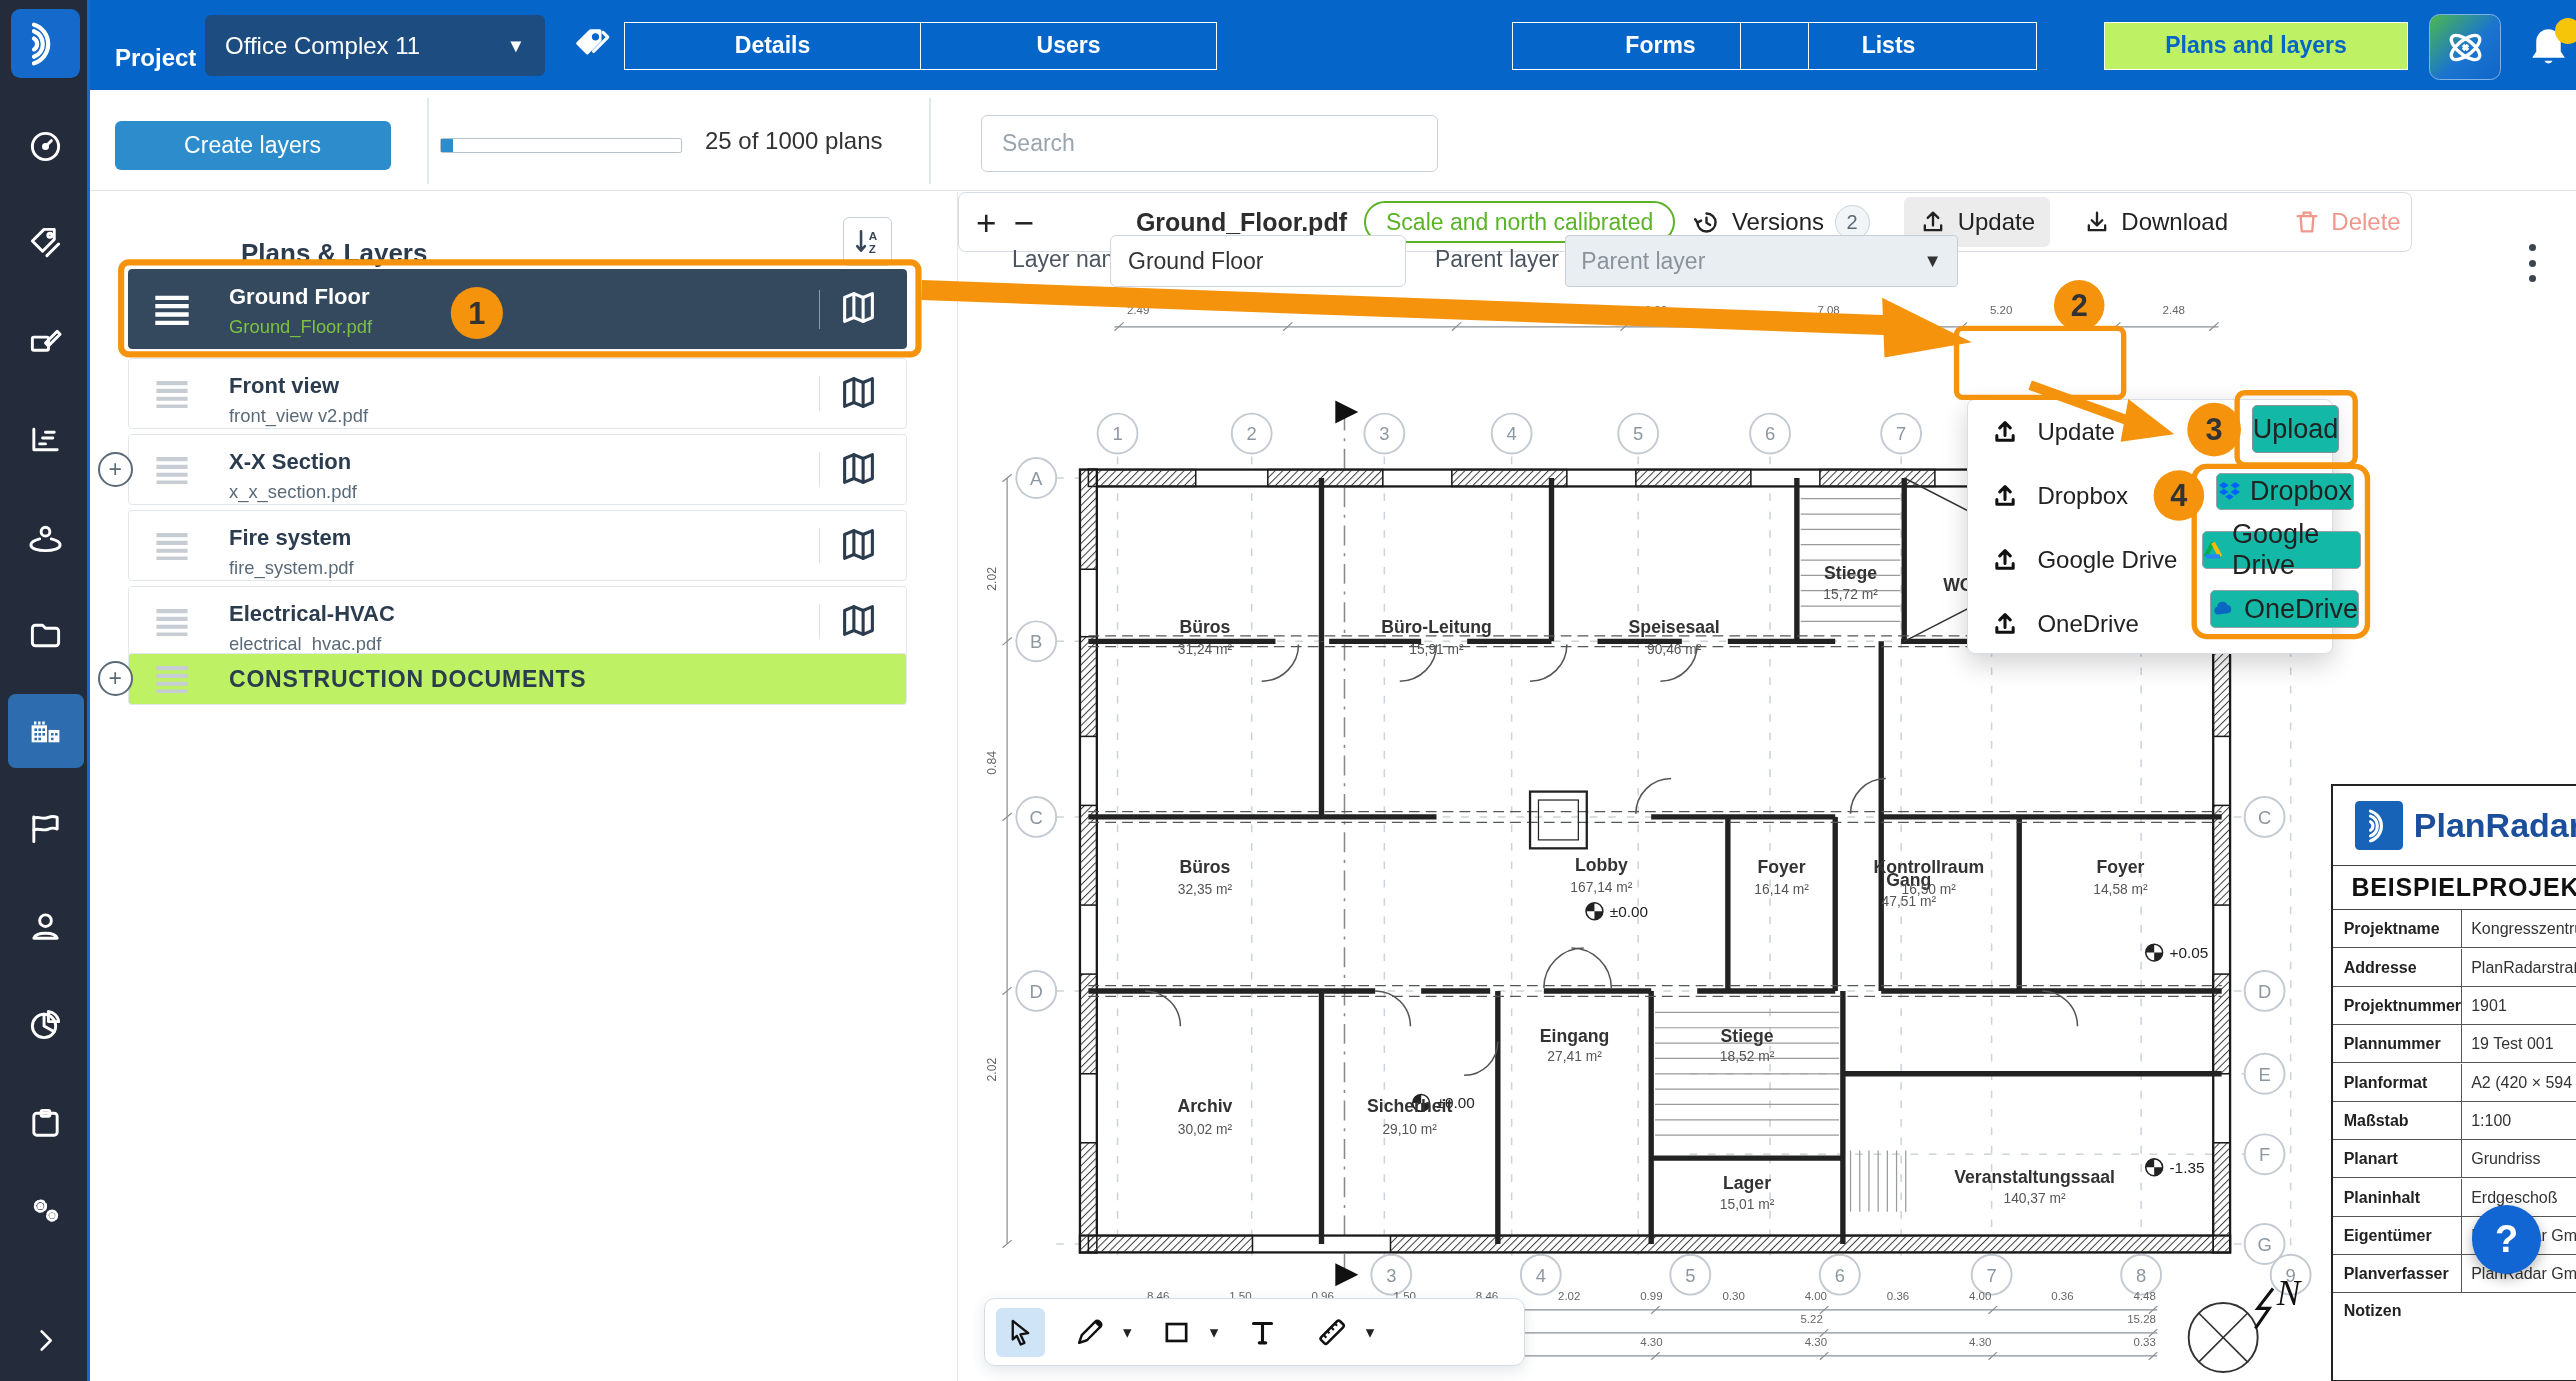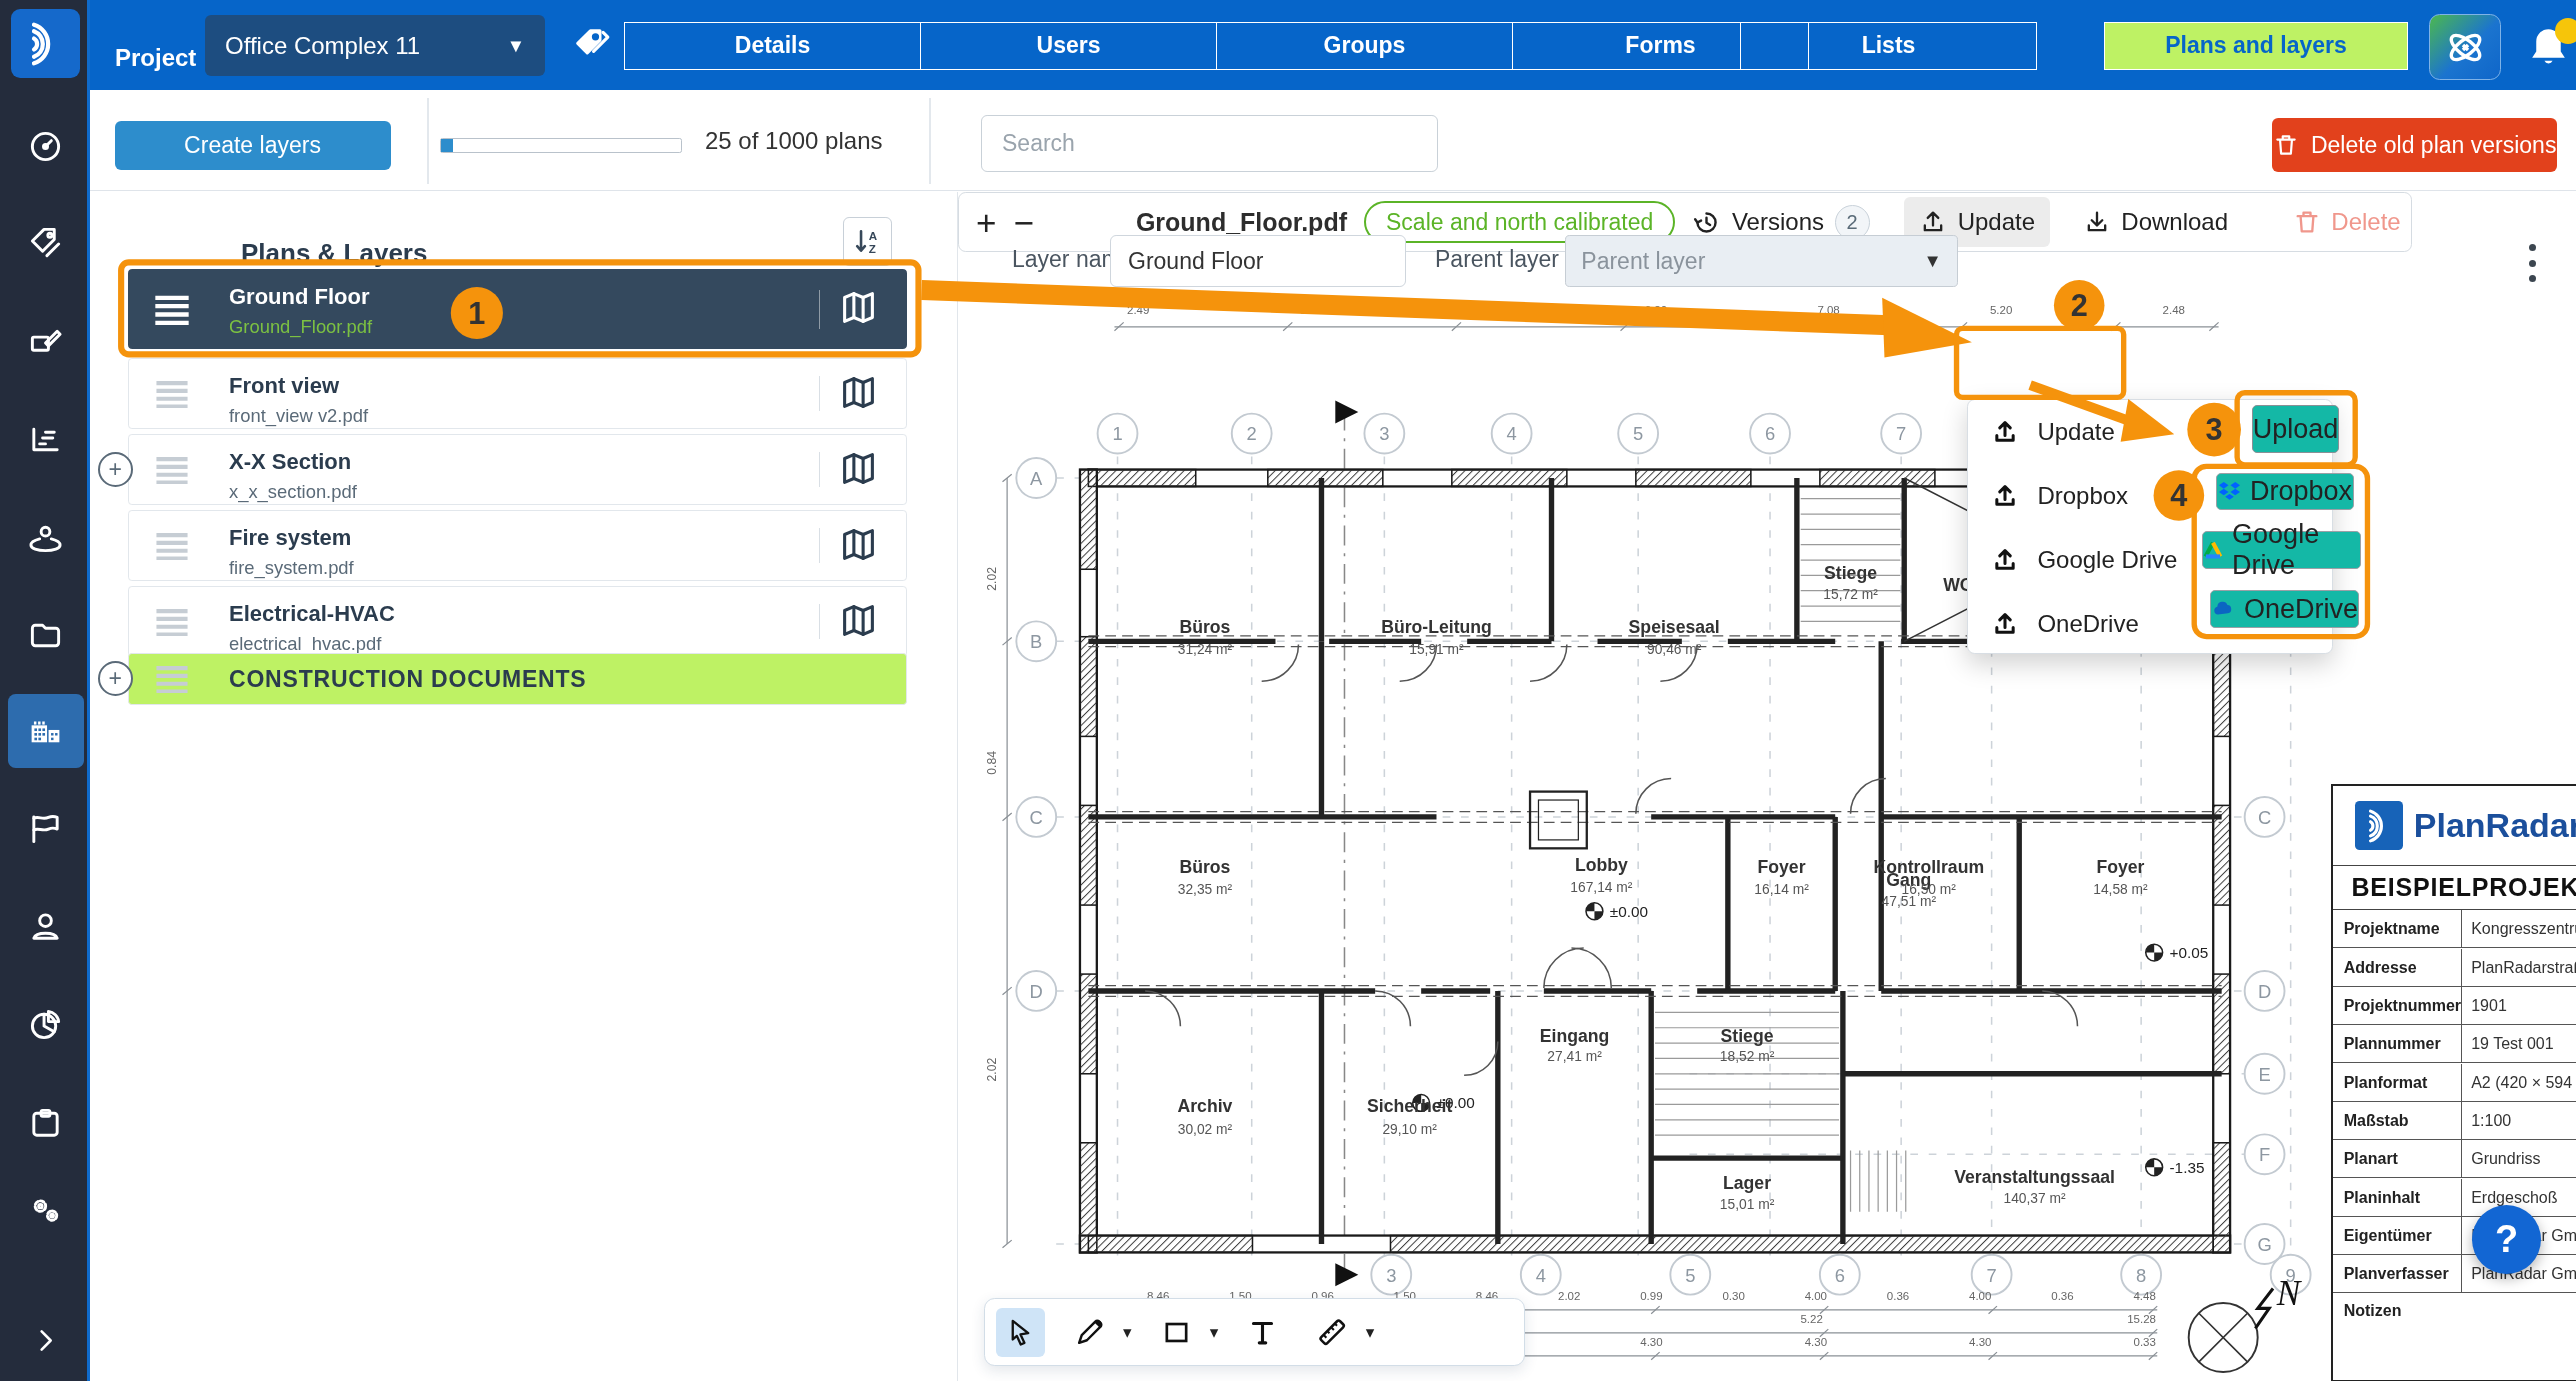--- a/index.html
+++ b/index.html
@@ -220,23 +220,20 @@
         <circle cx="14.2" cy="6.8" r="1.3" fill="#0665c9" stroke="#0665c9"></circle>
         <path d="M19 4l3 3-9 9" stroke="#fff"></path>
       </svg>
   </div>
   <div class="tab abs" style="left:624px;width:297px">
       <span>Details</span>
     </div>
   <div class="tab abs" style="left:920px;width:297px">
       <span>Users</span>
     </div>
-  <div class="tab abs" style="left:1216px;width:297px">
-      <span>Groups</span>
-    </div>
   <div class="tab abs" style="left:1512px;width:297px">
       <span>Forms</span>
     </div>
   <div class="tab abs" style="left:1740px;width:297px">
       <span>Lists</span>
     </div>
   <div class="tab active abs" style="left:2104px;width:304px">
       <span>Plans and layers</span>
     </div>
   <div id="appgrid-btn" class="abs">
@@ -259,26 +256,20 @@
 
 <section id="subheader" class="abs">
   <button id="create-layers" class="abs">Create layers</button>
   <div class="vdiv abs" style="left:337px"></div>
   <div id="progress-track" class="abs">
       <div id="progress-fill" class="abs"></div>
     </div>
   <div id="plans-count" class="abs flex">25 of 1000 plans</div>
   <div class="vdiv abs" style="left:839px"></div>
   <input id="search-input" class="abs" placeholder="Search" style="">
-  <button id="delete-old" class="abs">
-    <svg class="ic" width="26" height="26" viewBox="0 0 24 24" style="color:#fff">
-        <path d="M4 7h16M9 7V4h6v3M6.5 7l1 13h9l1-13" fill="none"></path>
-      </svg>
-    <span>Delete old plan versions</span>
-  </button>
 </section>
 
 <section id="left-panel" class="abs">
   <div id="panel-title" class="abs">Plans &amp; Layers</div>
   <div id="sort-btn" class="abs">
     <svg width="31" height="31" viewBox="0 0 24 24">
         <g stroke="#37485a" stroke-width="2" fill="none" stroke-linecap="round">
           <path d="M7 4v15M7 19l-3-3.4M7 19l3-3.4"></path>
         </g>
         <text x="13" y="10.5" font-size="9" font-weight="bold" fill="#37485a" font-family="Liberation Sans">A</text>

